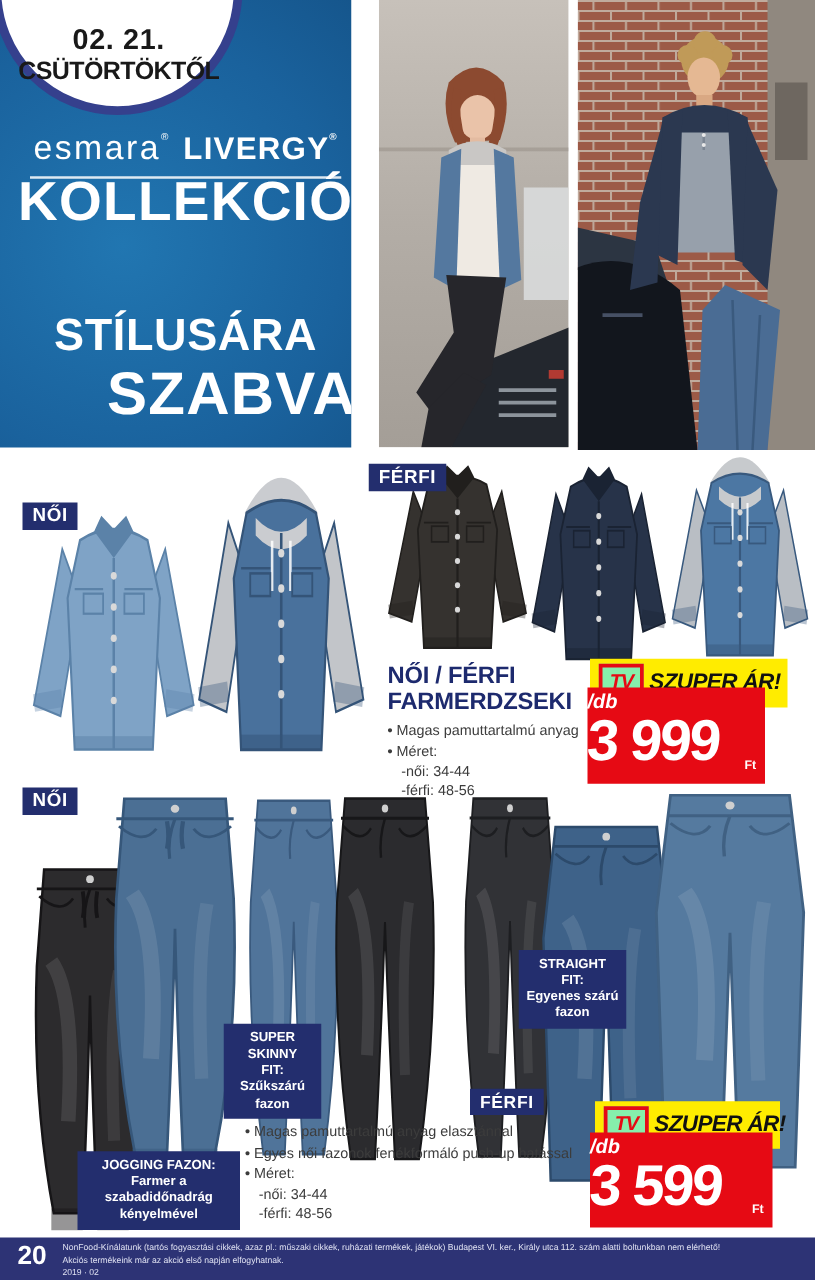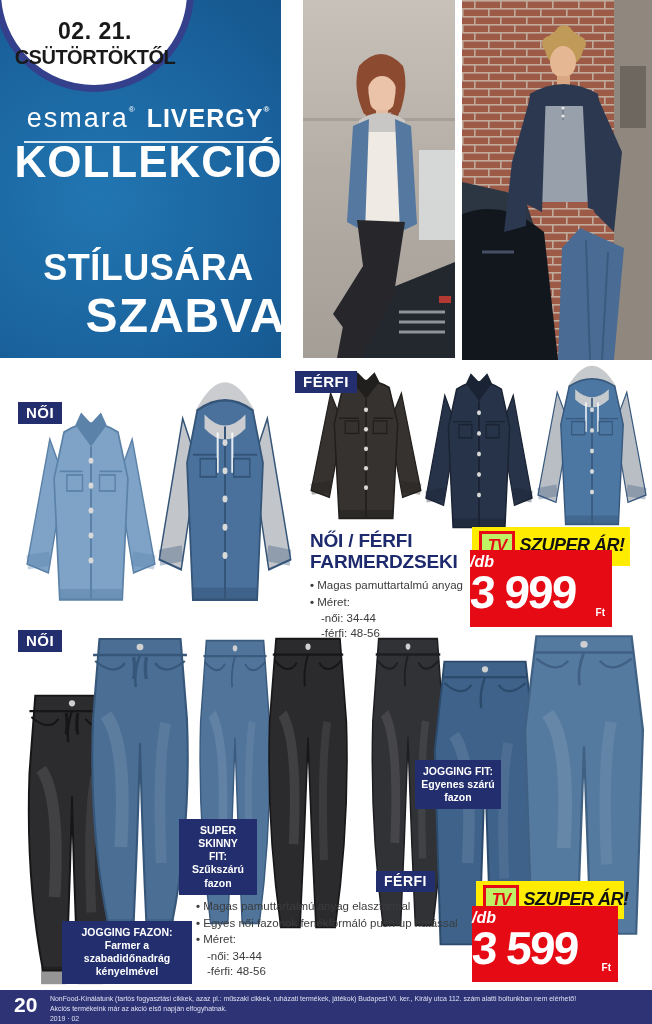--- a/index.html
+++ b/index.html
@@ -71,21 +71,21 @@
   .bullets li::before{content:"• ";font-weight:700;}
   .sizes{margin-left:11px;font-size:11.5px;line-height:1.3;margin-top:1px;}
 
   
   .badge{position:absolute;}
   .badge1{left:470px;top:526px;width:182px;height:101px;}
   .badge2{left:472px;top:879px;width:180px;height:104px;}
   .badge .yellow{position:absolute;background:#ffec00;}
   .badge1 .yellow{left:2px;top:1px;width:158px;height:39px;}
   .badge2 .yellow{left:4px;top:2px;width:148px;height:38px;}
-  .tvbox{position:absolute;left:7px;top:4px;width:30px;height:23px;background:#bef264;
+  .tvbox{position:absolute;left:7px;top:4px;width:30px;height:23px;background:#86efac;
          border:3px solid #e60a14;box-sizing:content-box;color:#e60a14;font-weight:900;
          font-style:italic;font-size:16px;display:flex;align-items:center;justify-content:center;
          letter-spacing:-1px;}
   .suplabel{position:absolute;left:44px;top:8px;width:112px;text-align:center;font-size:18px;
             font-weight:900;font-style:italic;color:#111;letter-spacing:-0.5px;white-space:nowrap;}
   .badge .red{position:absolute;background:#e60a14;color:#fff;text-align:left;}
   .badge1 .red{left:0;top:24px;width:142px;height:77px;}
   .badge2 .red{left:0;top:27px;width:146px;height:76px;}
   .unit{font-size:16px;font-weight:800;font-style:italic;margin-top:3px;}
   .amount{font-size:46px;font-weight:900;letter-spacing:-2px;line-height:0.92;transform:skewX(-4deg);}
@@ -421,21 +421,21 @@
   <div class="tag tag-noi-jeans">NŐI</div>
   <div class="tag tag-ferfi-jeans">FÉRFI</div>
 
   <div class="callout callout-skinny">
     <div>SUPER SKINNY</div>
     <div>FIT:</div>
     <div>Szűkszárú</div>
     <div>fazon</div>
   </div>
   <div class="callout callout-straight">
-    <div>JOGGING FIT:</div>
+    <div>STRAIGHT FIT:</div>
     <div>Egyenes szárú</div>
     <div>fazon</div>
   </div>
   <div class="callout callout-jogging">
     <div>JOGGING FAZON:</div>
     <div>Farmer a</div>
     <div>szabadidőnadrág</div>
     <div>kényelmével</div>
   </div>
 

